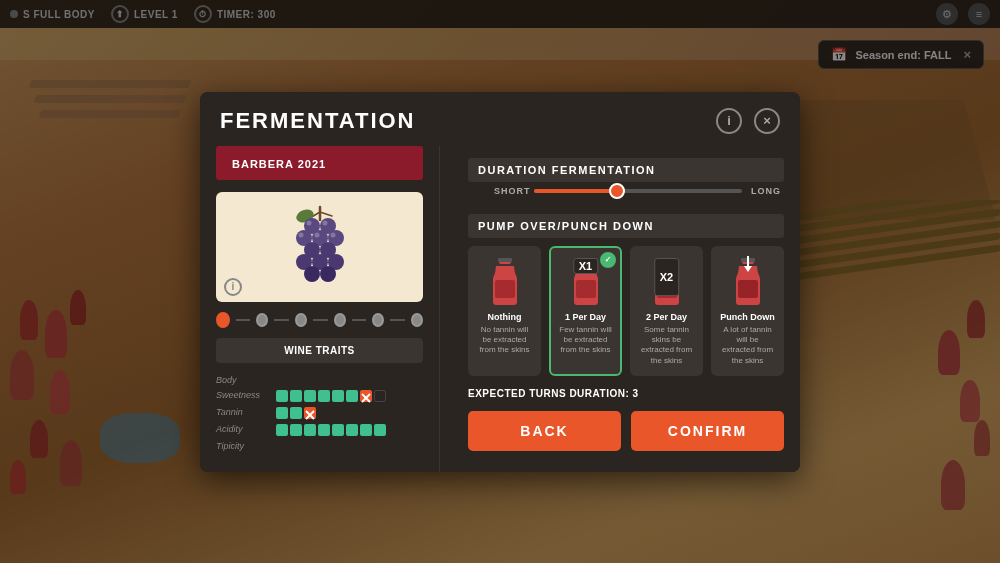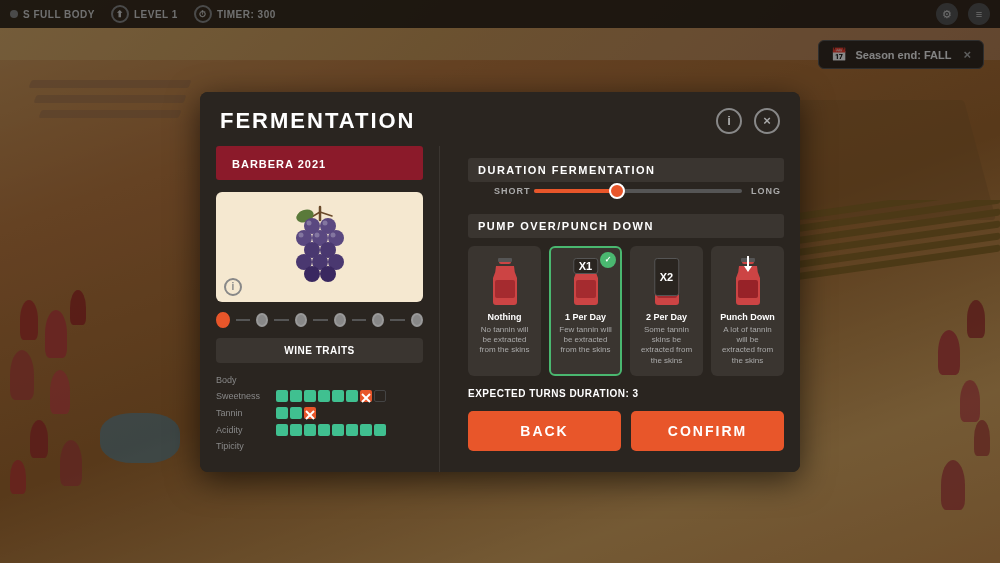--- a/index.html
+++ b/index.html
@@ -259,23 +259,23 @@
       color: #888;
     }
 
     
     .wine-traits {
       padding: 4px 16px;
     }
 
     .trait-row {
       display: flex;
-      align-items: center;
       margin-bottom: 5px;
       gap: 8px;
+      font-style: italic;
     }
 
     .trait-label {
       font-size: 9px;
       color: #888;
       width: 52px;
       text-transform: capitalize;
     }
 
     .trait-bars {

